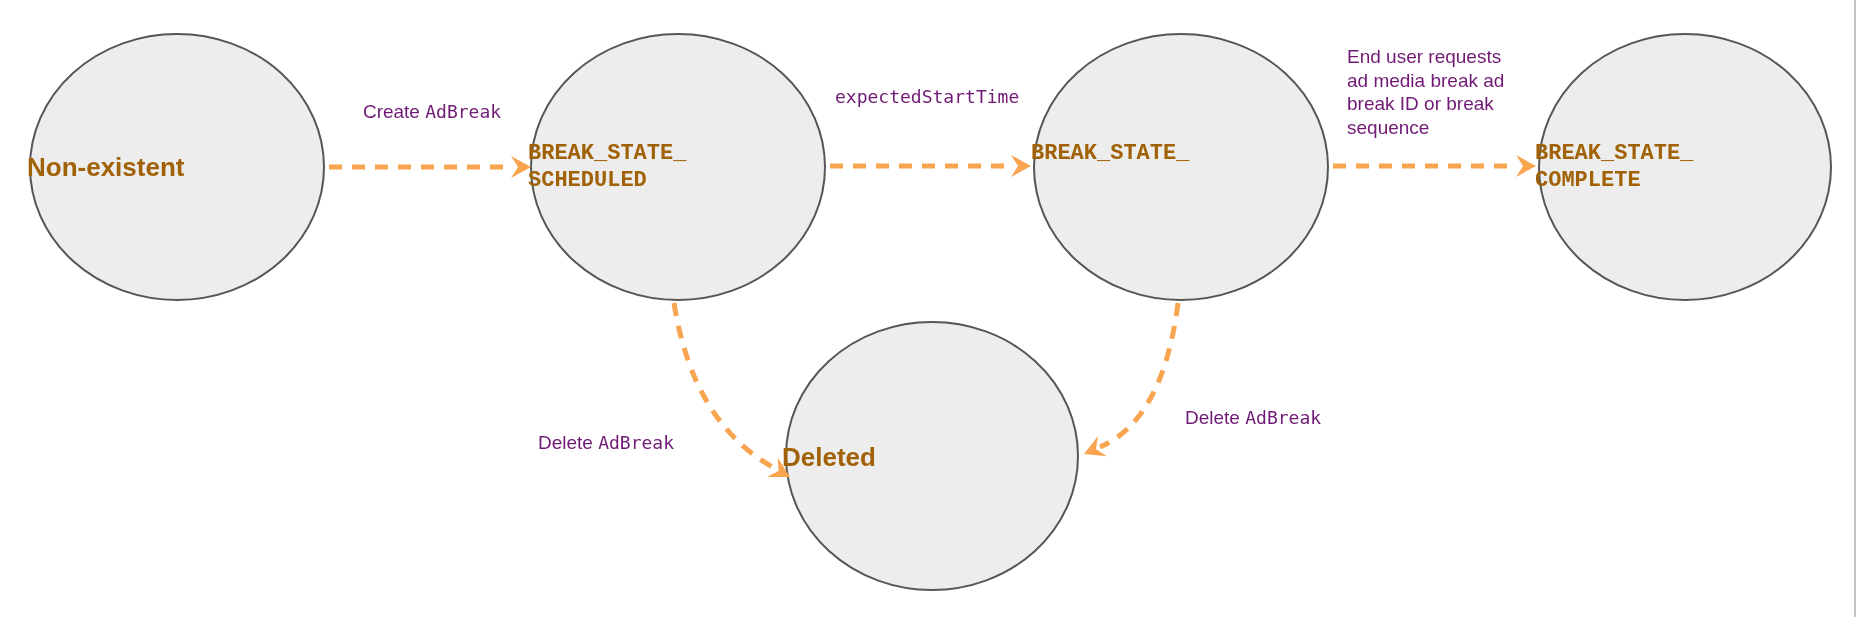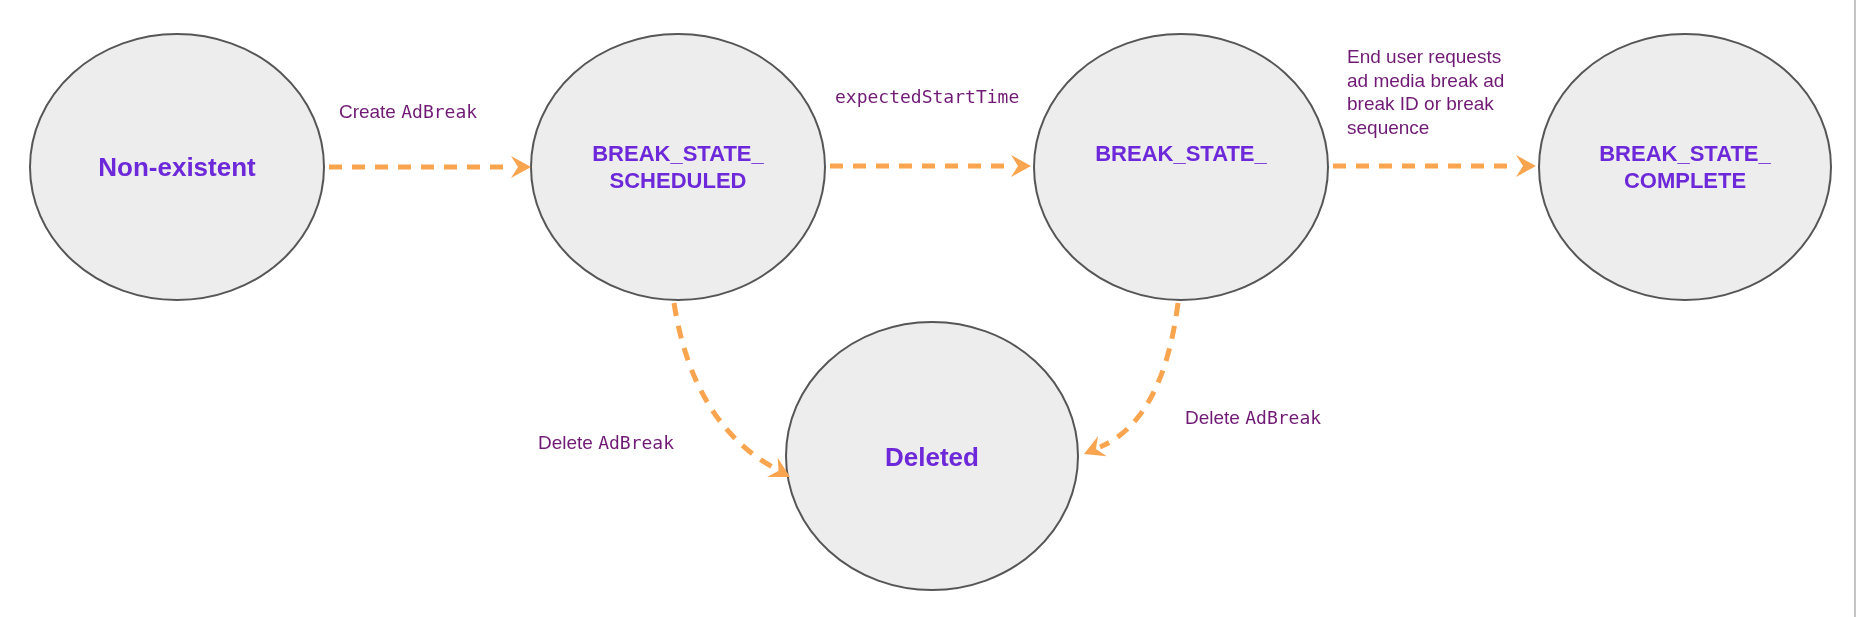--- a/index.html
+++ b/index.html
@@ -10,32 +10,31 @@
     background: #ffffff;
     overflow: hidden;
     font-family: "Liberation Sans", sans-serif;
     color: #1c1c1c;
   }
   .layer { position: absolute; left: 0; top: 0; }
 
   
   .node-label {
     position: absolute;
-    text-align: center;
-    color: #6d28d9;
+    color: #a16207;
     pointer-events: none;
   }
   .node-label.plain {
     font-family: "Liberation Sans", sans-serif;
     font-weight: bold;
     font-size: 26px;
     line-height: 28px;
   }
   .node-label.code {
-    font-family: Liberation Sans, sans-serif;
+    font-family: Liberation Mono, monospace;
     font-weight: bold;
     font-size: 22px;
     line-height: 27px;
     letter-spacing: 0px;
   }
 
   
   .edge-label {
     position: absolute;
     font-size: 19px;
@@ -108,21 +107,21 @@
     <div>BREAK_STATE_</div>
   </div>
 
   <div class="node-label code" style="left:1535px; top:140px; width:300px;">
     <div>BREAK_STATE_</div>
     <div>COMPLETE</div>
   </div>
 
   <div class="node-label plain" style="left:782px; top:443px; width:300px;">Deleted</div>
 
-  <div class="edge-label center" style="left:308px; top:99px; width:200px;">
+  <div class="edge-label center" style="left:332px; top:99px; width:200px;">
     <span class="sans">Create </span><span class="mono">AdBreak</span>
   </div>
 
   <div class="edge-label" style="left:835px; top:84px;">
     <div class="mono">expectedStartTime</div>
   </div>
 
   <div class="edge-label multiline sans" style="left:1347px; top:45px;">
     <div>End user requests</div>
     <div>ad media break ad</div>

